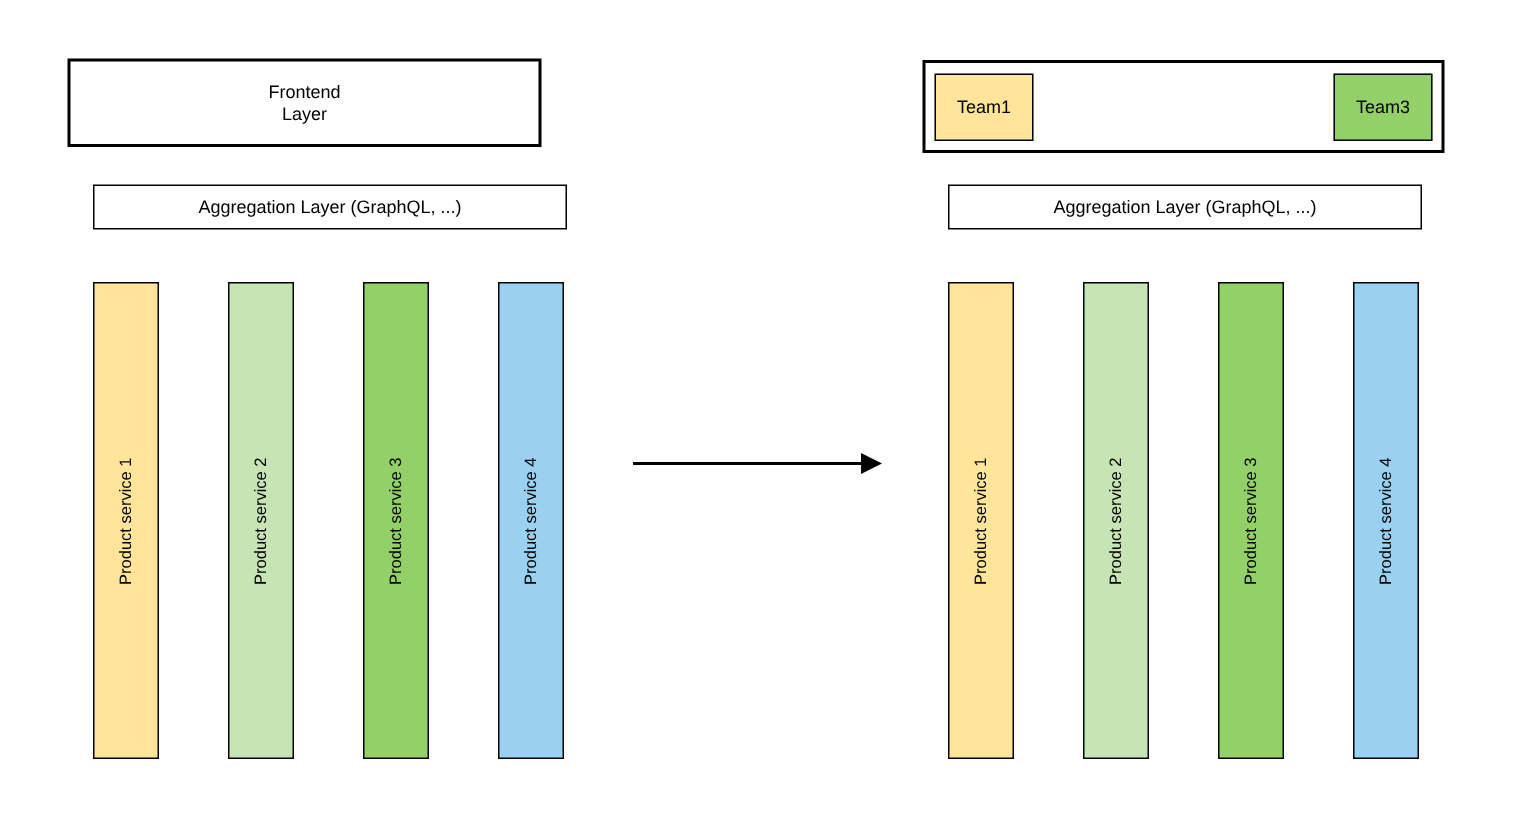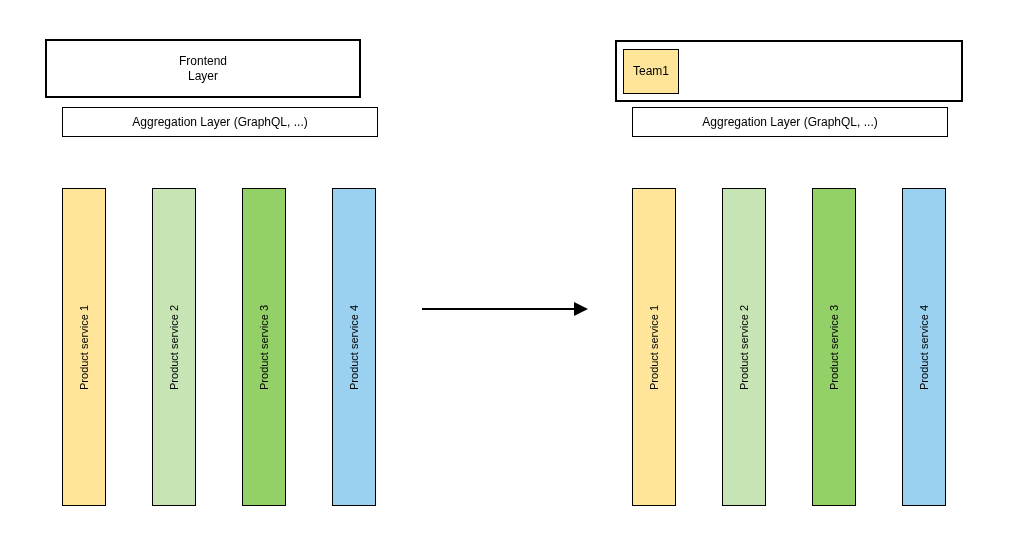--- a/index.html
+++ b/index.html
@@ -23,21 +23,21 @@
     font-size: 12px;
     line-height: 1.25;
   }
   .frontend-box {
     left: 45px; top: 39px; width: 316px; height: 59px;
     border: 2px solid #000;
     flex-direction: column;
   }
   .agg-box {
     border: 1.5px solid #000;
-    top: 107px; width: 316px; height: 30px;
+    top: 123px; width: 316px; height: 30px;
   }
   .agg-left  { left: 62px; }
   .agg-right { left: 632px; }
   .bar {
     position: absolute;
     box-sizing: border-box;
     top: 188px;
     width: 44px;
     height: 318px;
     border: 1.5px solid #000;
@@ -59,21 +59,21 @@
     left: 615px; top: 40px; width: 348px; height: 62px;
     border: 2px solid #000;
     background: #fff;
     display: flex;
     align-items: center;
     justify-content: space-between;
     padding: 0 6px;
   }
   .team-box {
     box-sizing: border-box;
-    width: 56px; height: 45px;
+    width: 66px; height: 45px;
     border: 1px solid #000;
     display: flex;
     align-items: center;
     justify-content: center;
     font-size: 12px;
   }
   .arrow {
     position: absolute;
     left: 422px; top: 301px; width: 166px; height: 16px;
   }
@@ -118,20 +118,23 @@
 
   <div class="arrow">
     <div class="shaft"></div>
     <div class="head"></div>
   </div>
 
   <div class="teams-container">
     <div class="team-box" style="background-color: rgb(255, 229, 153);">
       <span>Team1</span>
     </div>
+    <div class="team-box" style="background-color: rgb(147, 209, 104);">
+      <span>Team3</span>
+    </div>
   </div>
 
   <div class="box agg-box agg-right">Aggregation Layer (GraphQL, ...)</div>
 
   <div class="bar b5" style="background-color: rgb(255, 229, 153);">
     <span class="vlabel">Product service 1</span>
   </div>
   <div class="bar b6" style="background-color: rgb(199, 229, 180);">
     <span class="vlabel">Product service 2</span>
   </div>

